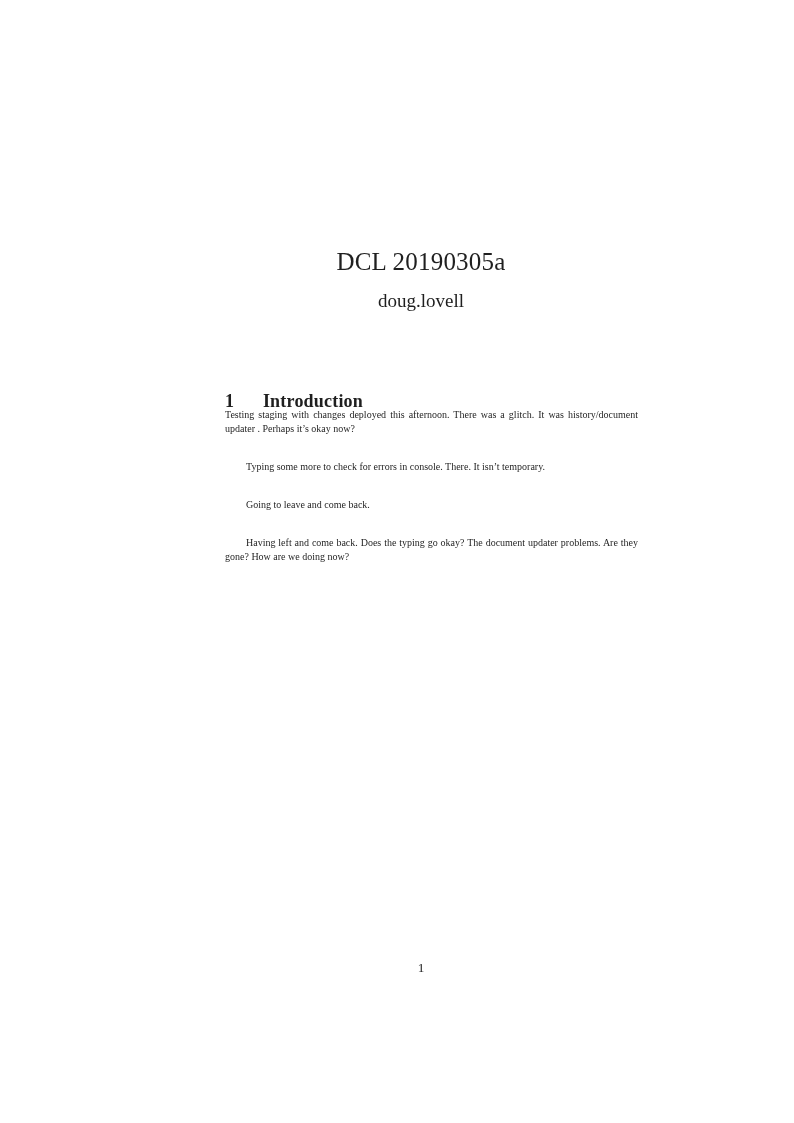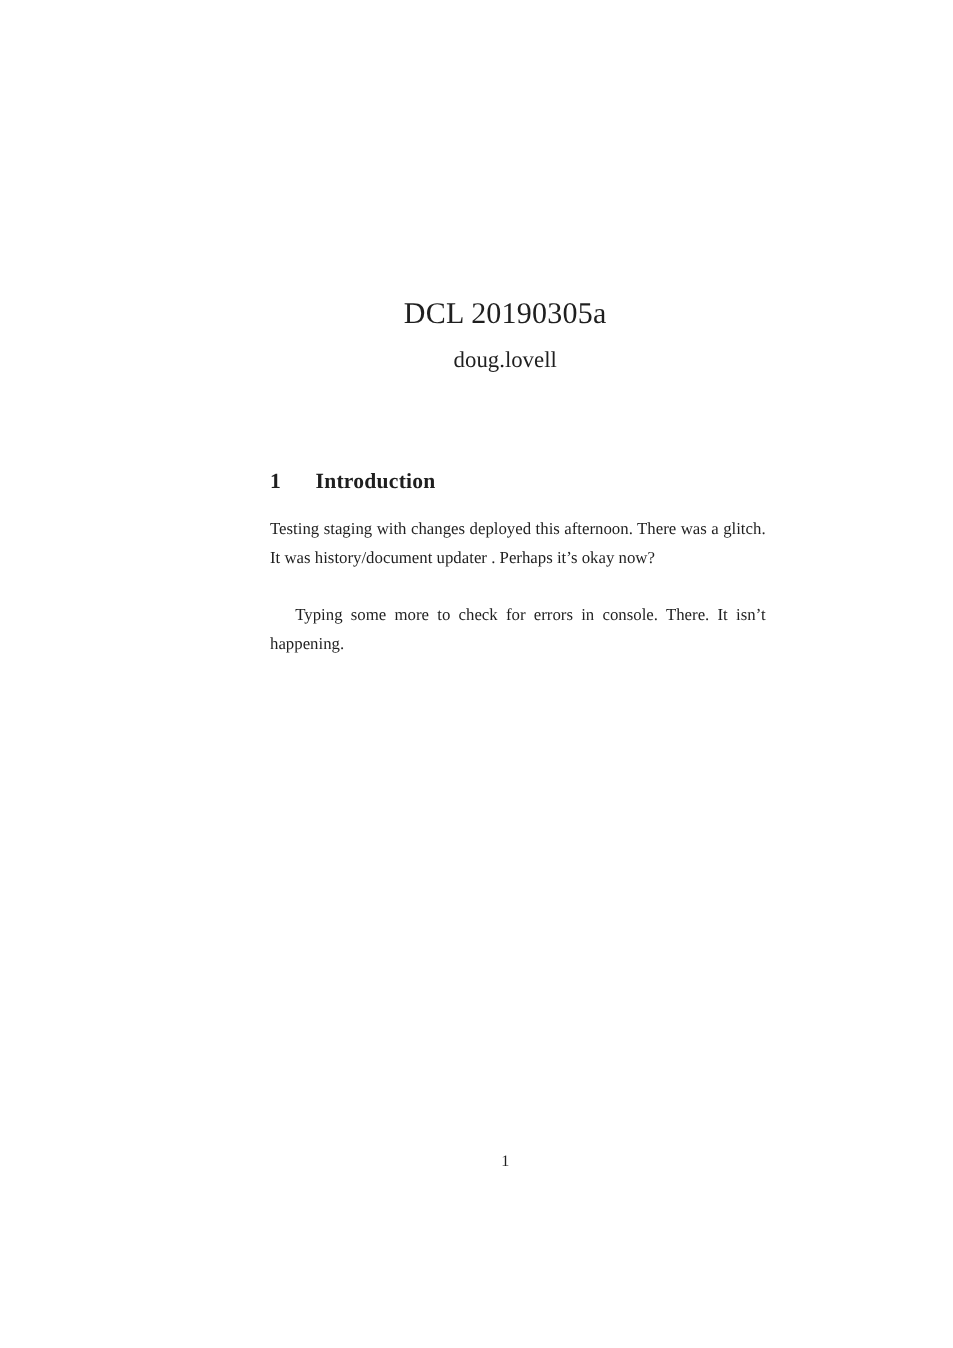--- a/index.html
+++ b/index.html
@@ -45,25 +45,25 @@
     left: 177px;
     width: 461px;
     font-size: 18px;
     font-weight: bold;
     letter-spacing: 0.2px;
   }
   .section-heading .sec-num { display: inline-block; }
   .section-heading .sec-title { display: inline-block; }
   .body-text {
     position: absolute;
-    top: 382px;
+    top: 360px;
     left: 177px;
     width: 461px;
-    font-size: 14px;
-    line-height: 24px;
+    font-size: 10px;
+    line-height: 14px;
     text-align: justify;
   }
   .body-text p { margin: 0; }
   .body-text p.indent { text-indent: 21px; }
   .page-number {
     position: absolute;
     top: 924px;
     left: 0;
     width: 100%;
     text-align: center;
@@ -80,18 +80,20 @@
   <div class="doc-author">doug.lovell</div>
 
 
   <h2 class="section-heading">
     <span class="sec-num">1</span>
     <span class="sec-title">Introduction</span>
   </h2>
 
   <div class="body-text">
     <p>Testing staging with changes deployed this afternoon.  There was a glitch.  It was history/document updater . Perhaps it’s okay now?</p>
-    <p class="indent">Typing some more to check for errors in console.  There.  It isn’t happening.</p>
+    <p class="indent">Typing some more to check for errors in console.  There.  It isn’t temporary.</p>
+    <p class="indent">Going to leave and come back.</p>
+    <p class="indent">Having left and come back.  Does the typing go okay?  The document updater problems.  Are they gone?  How are we doing now?</p>
   </div>
 
   <div class="page-number">1</div>
 
 </div>
 
 </body></html>

